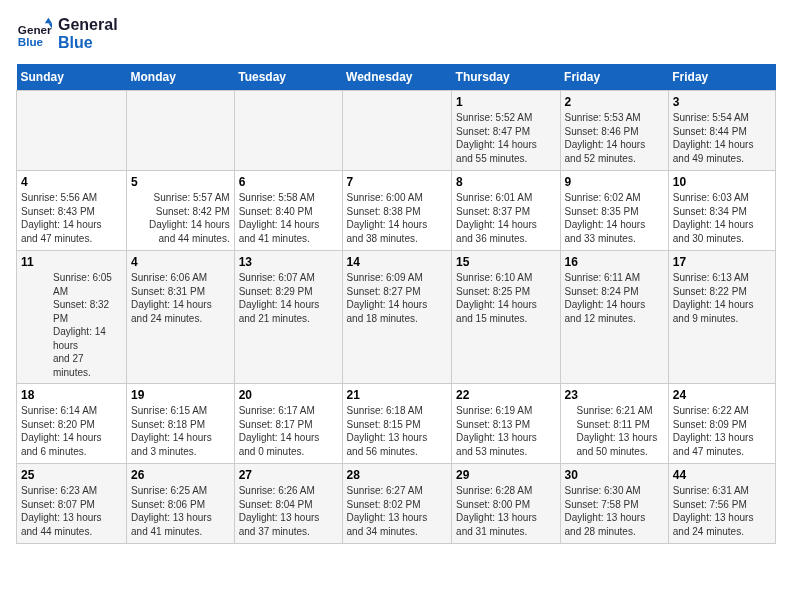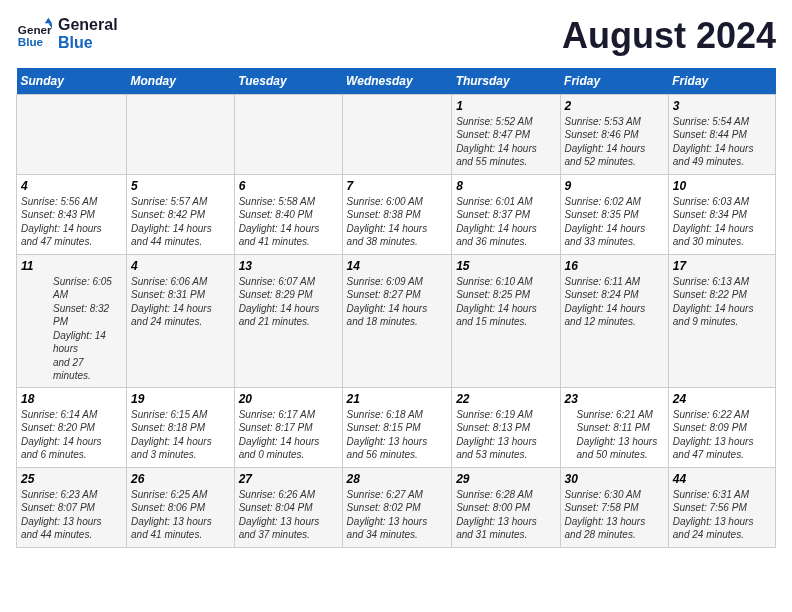--- a/index.html
+++ b/index.html
@@ -35,21 +35,20 @@
       line-height: 1.1;
     }
     .location {
       font-size: 16px;
       color: #333;
     }
     table {
       width: 100%;
       border-collapse: collapse;
       font-size: 11px;
-      font-style: italic;
     }
     thead tr th {
       background-color: #1565c0;
       color: #fff;
       padding: 6px 4px;
       text-align: left;
       font-size: 12px;
       font-weight: bold;
     }
     tbody tr td {
@@ -91,21 +90,20 @@
       <text x="2" y="33" font-size="13" font-weight="bold" fill="#1565c0">Blue</text>
       <polygon points="32,8 40,8 36,2" fill="#1565c0"></polygon>
       <polygon points="36,8 44,8 40,14" fill="#1565c0"></polygon>
     </svg>
     <div style="display:flex;flex-direction:column;line-height:1.1;">
       <span style="font-size:16px;font-weight:bold;color:#1a1a2e;">General</span>
       <span style="font-size:16px;font-weight:bold;color:#1565c0;">Blue</span>
     </div>
   </div>
   <div class="title-section">
-    <div class="month-year">August 2024</div>
   </div>
 </div>
 
 <table>
   <thead>
     <tr>
     <th>Sunday</th>
         <th>Monday</th>
         <th>Tuesday</th>
         <th>Wednesday</th>
@@ -145,21 +143,21 @@
       <tr>
         <td>
           <span class="day-number">4</span>
           <div class="day-info" style="white-space: pre-line;">Sunrise: 5:56 AM
 Sunset: 8:43 PM
 Daylight: 14 hours
 and 47 minutes.</div>
         </td>
         <td>
           <span class="day-number">5</span>
-          <div class="day-info" style="white-space: pre-line;">Sunrise: 5:57 AM
+          <div class="day-info" style="white-space: pre-line; text-align: right;">Sunrise: 5:57 AM
 Sunset: 8:42 PM
 Daylight: 14 hours
 and 44 minutes.</div>
         </td>
         <td>
           <span class="day-number">6</span>
           <div class="day-info" style="white-space: pre-line;">Sunrise: 5:58 AM
 Sunset: 8:40 PM
 Daylight: 14 hours
 and 41 minutes.</div>

